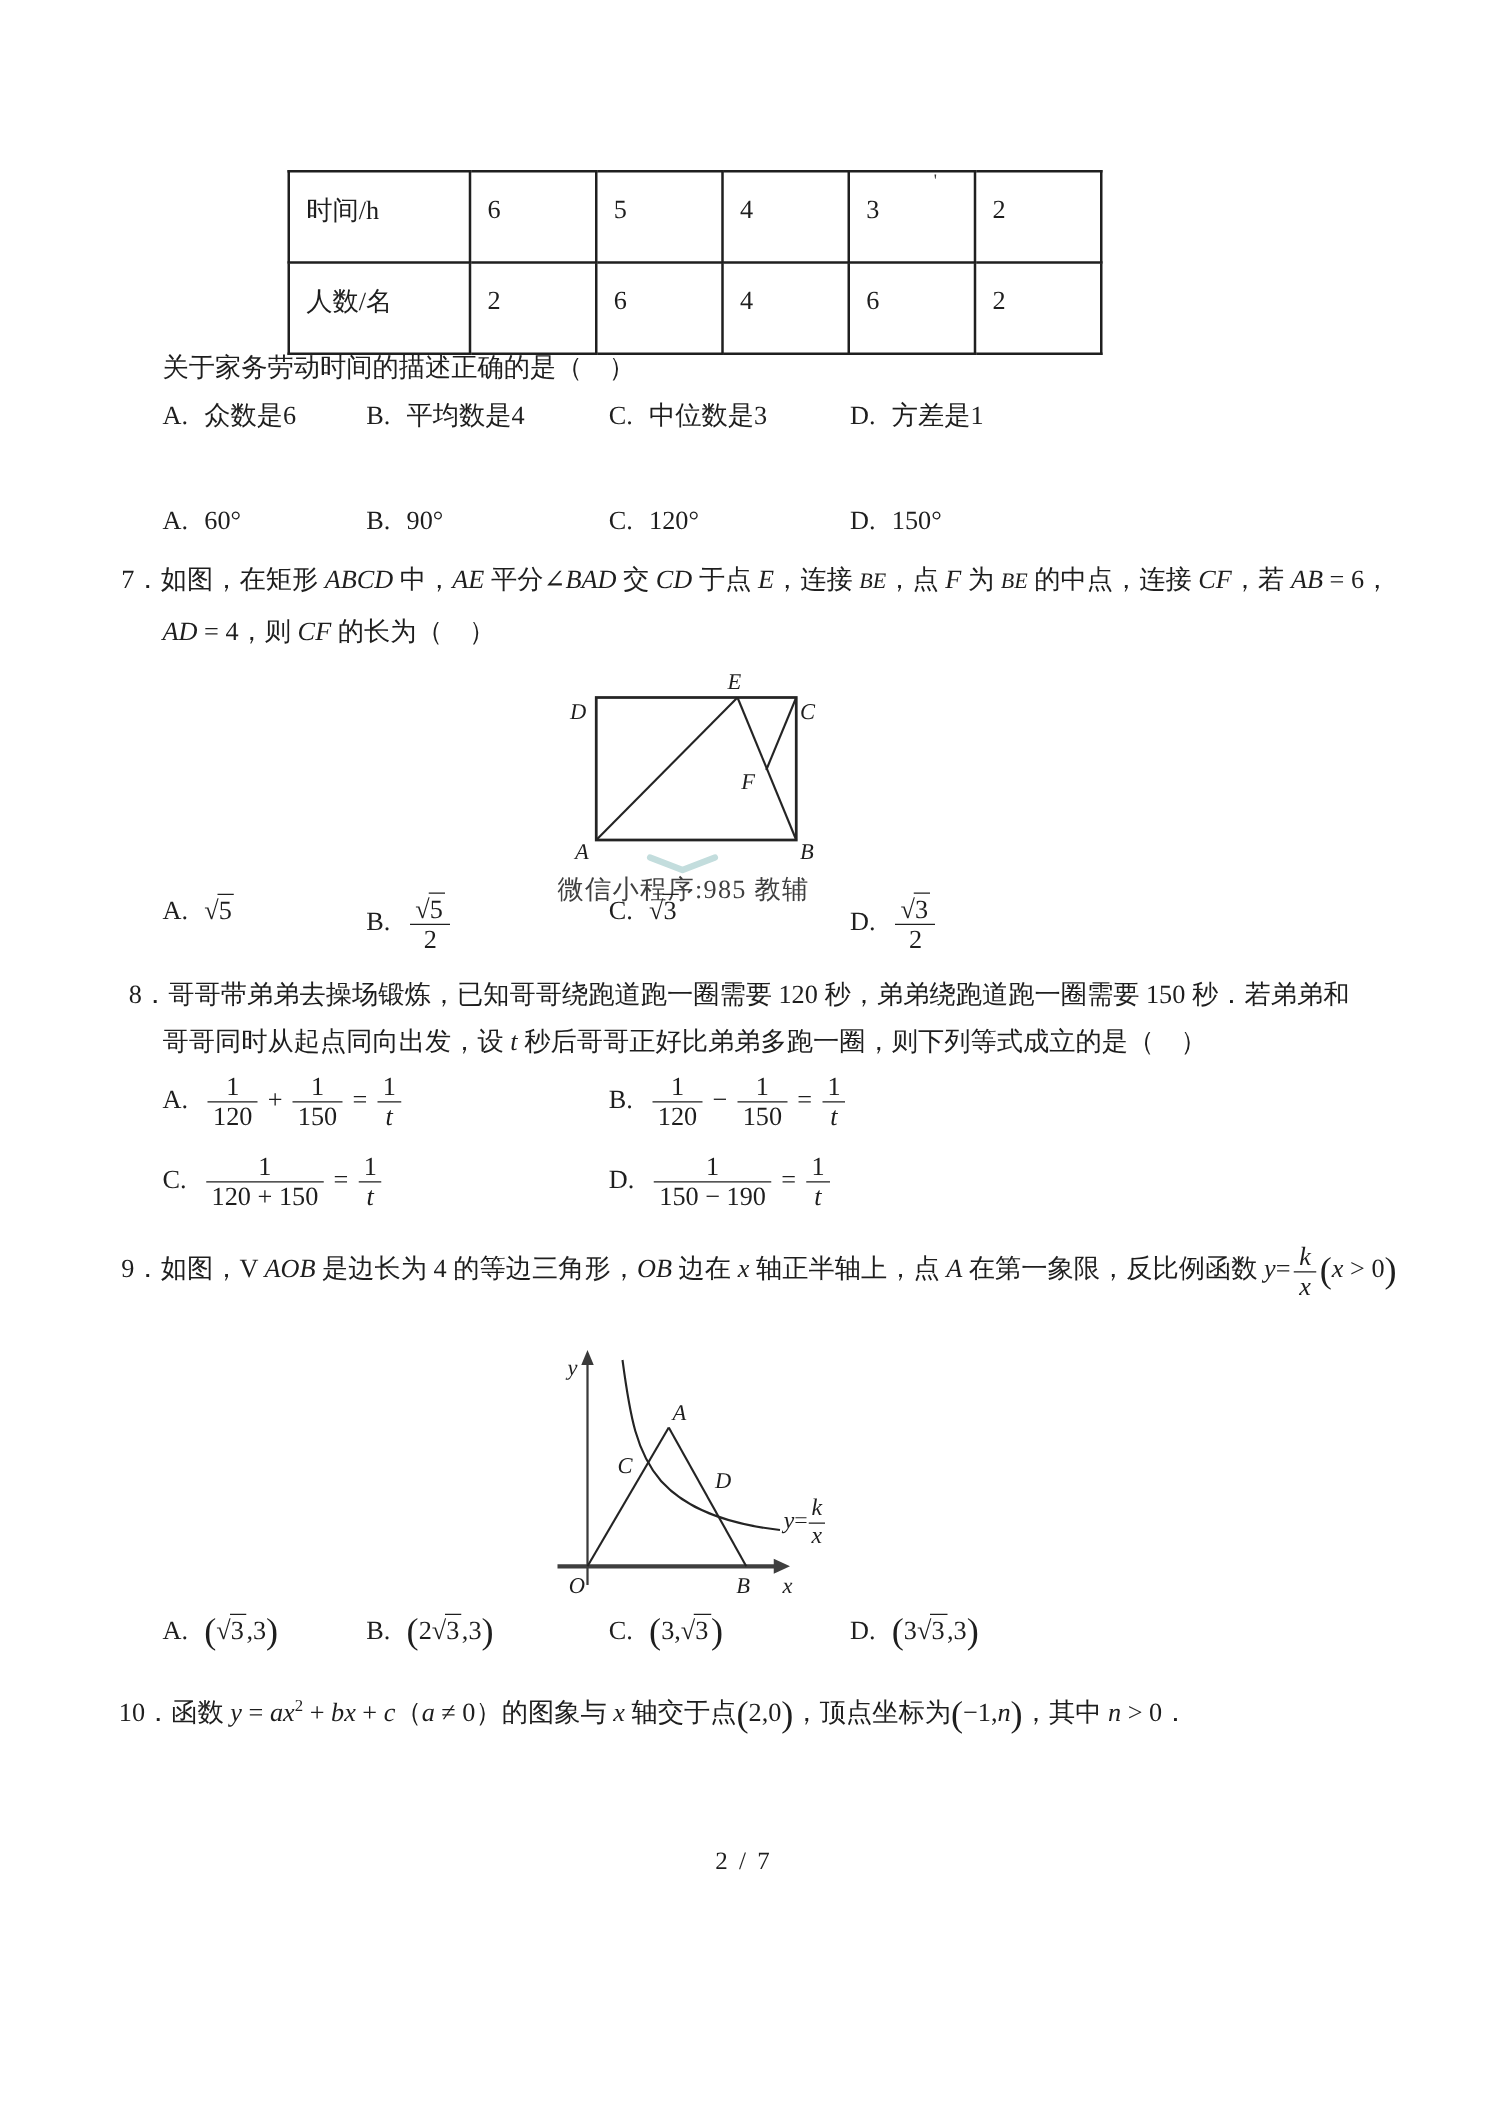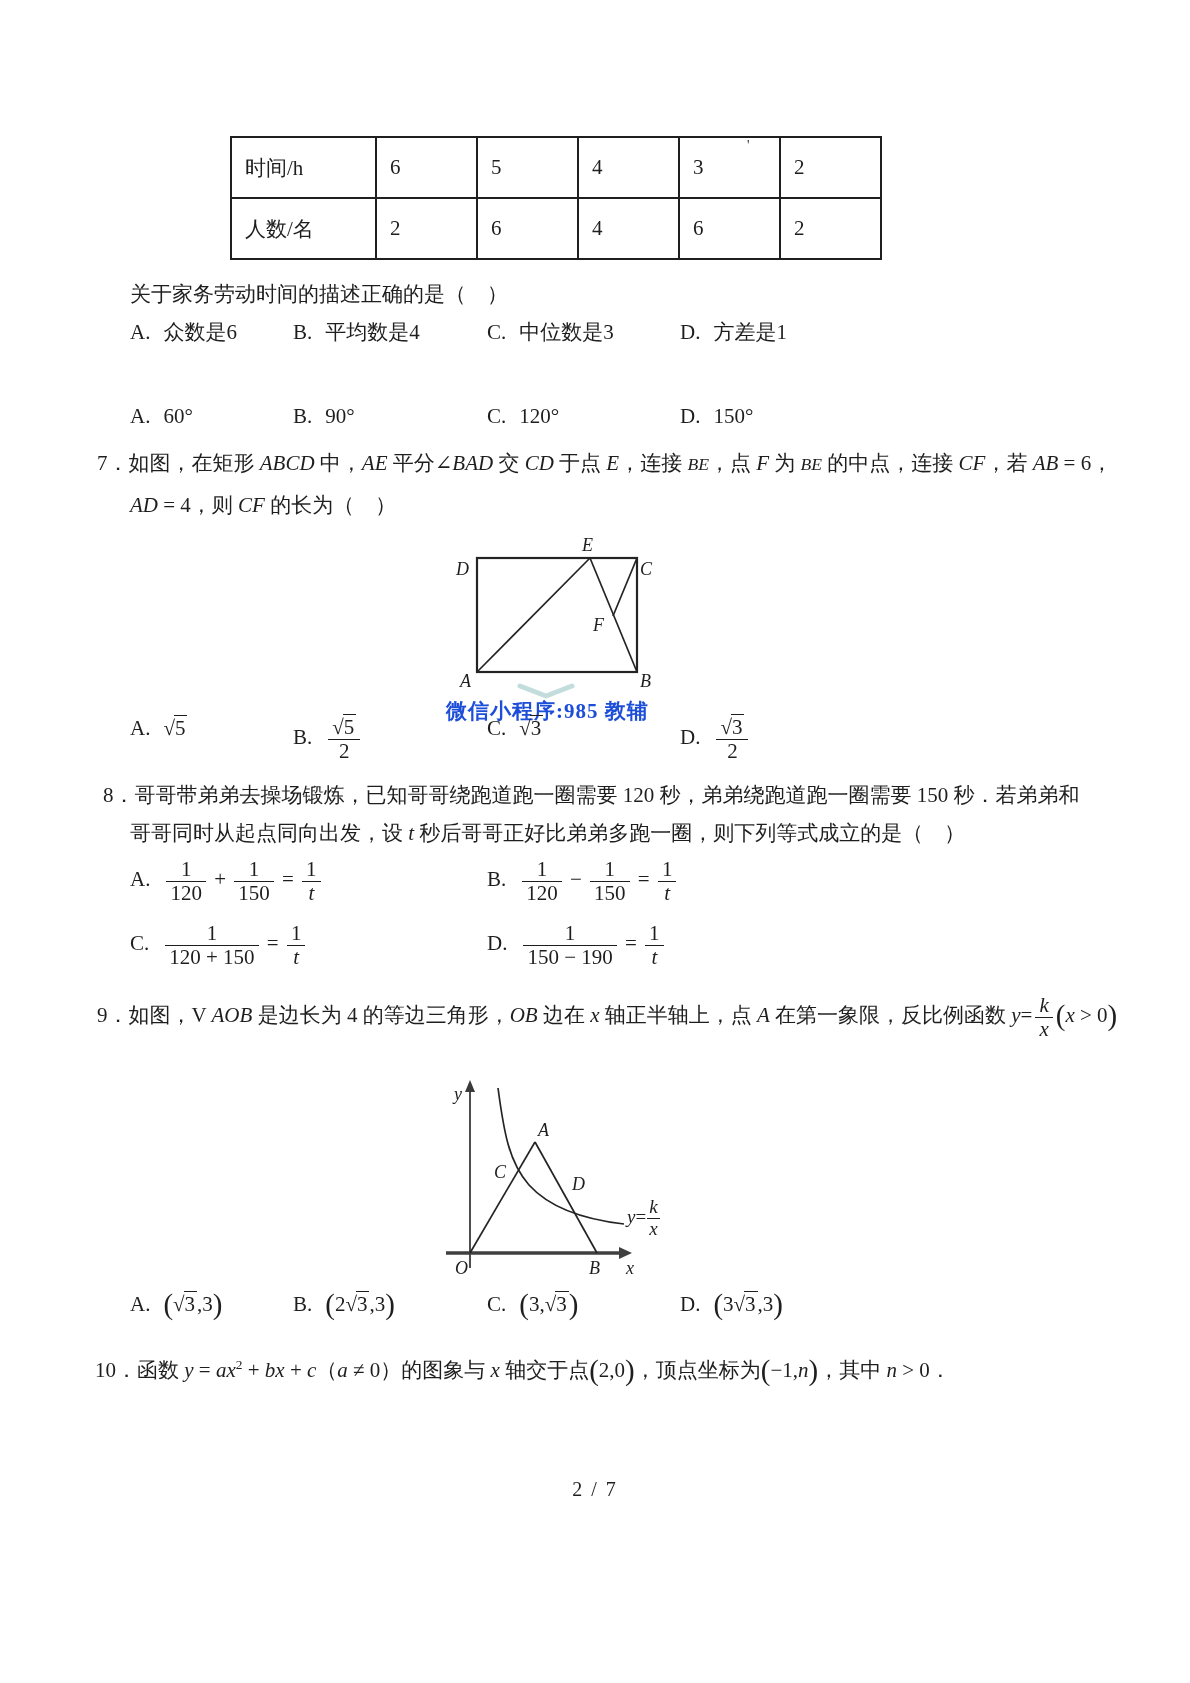--- a/index.html
+++ b/index.html
@@ -14,27 +14,27 @@
   .r-bp{font-size:138%;vertical-align:-0.12em;line-height:0;}
   sup{font-size:64%;}
   .frac{display:inline-block;vertical-align:-0.66em;text-align:center;line-height:1.08;margin:0 3px;}
   .frac .num{display:block;padding:0 4px;}
   .frac .den{display:block;border-top:1.6px solid #1e1e1e;padding:0 4px;}
   .sqrt{white-space:nowrap;}
   .sqrt .rsign{margin-right:-1px;}
   .sqrt .rad{border-top:1.6px solid #1e1e1e;padding:0 2px 0 1px;}
   
   table.data{position:absolute;left:230px;top:136px;border-collapse:collapse;table-layout:fixed;}
-  table.data td{border:2px solid #1f1f1f;height:59px;padding:0 0 0 13px;vertical-align:middle;font-size:21px;}
+  table.data td{border:2px solid #1f1f1f;height:59px;padding:0 0 12px 13px;vertical-align:middle;font-size:21px;}
   
   .optrow{position:absolute;left:0;width:100%;height:34px;}
   .opt{position:absolute;top:0;white-space:nowrap;}
   .olabel{margin-right:13px;}
   
-  .wm-text{color:#1d4ed8;font-size:21px;letter-spacing:1px;font-weight:bold;}
+  .wm-text{color:#404040;font-size:21px;letter-spacing:1px;}
   
   svg .lbl{font:italic 18px "Liberation Serif","DejaVu Serif",serif;fill:#1e1e1e;}
   .curvelabel{font-size:19px;}
   .curvelabel .frac{vertical-align:-0.6em;margin:0 1px;}
   .curvelabel .frac .num,.curvelabel .frac .den{padding:0 2px;}
   .footer{position:absolute;left:0;width:100%;text-align:center;font-size:20px;letter-spacing:2px;}
   .stray{position:absolute;font-size:14px;color:#333;}
 </style>
 </head>
 <body>

